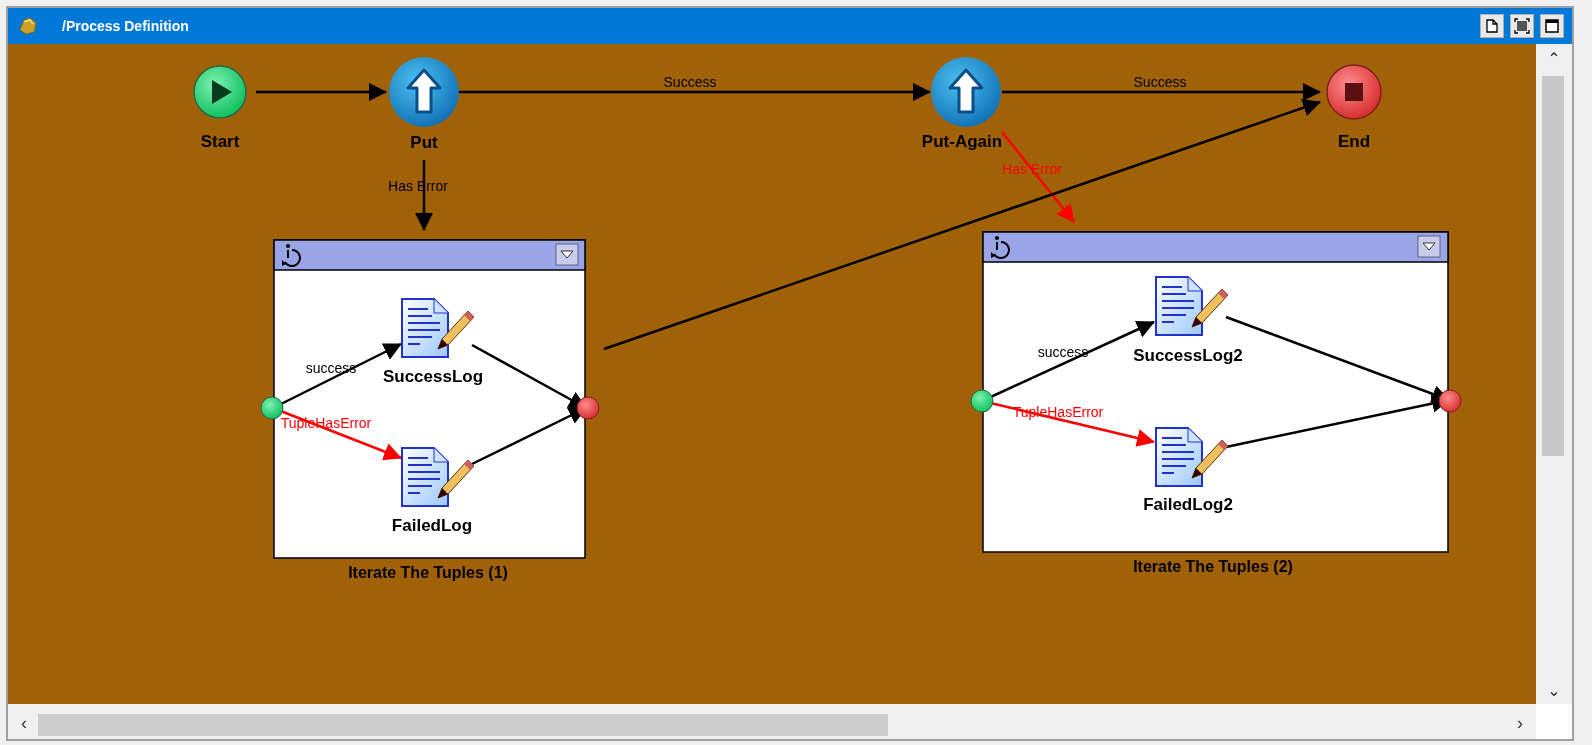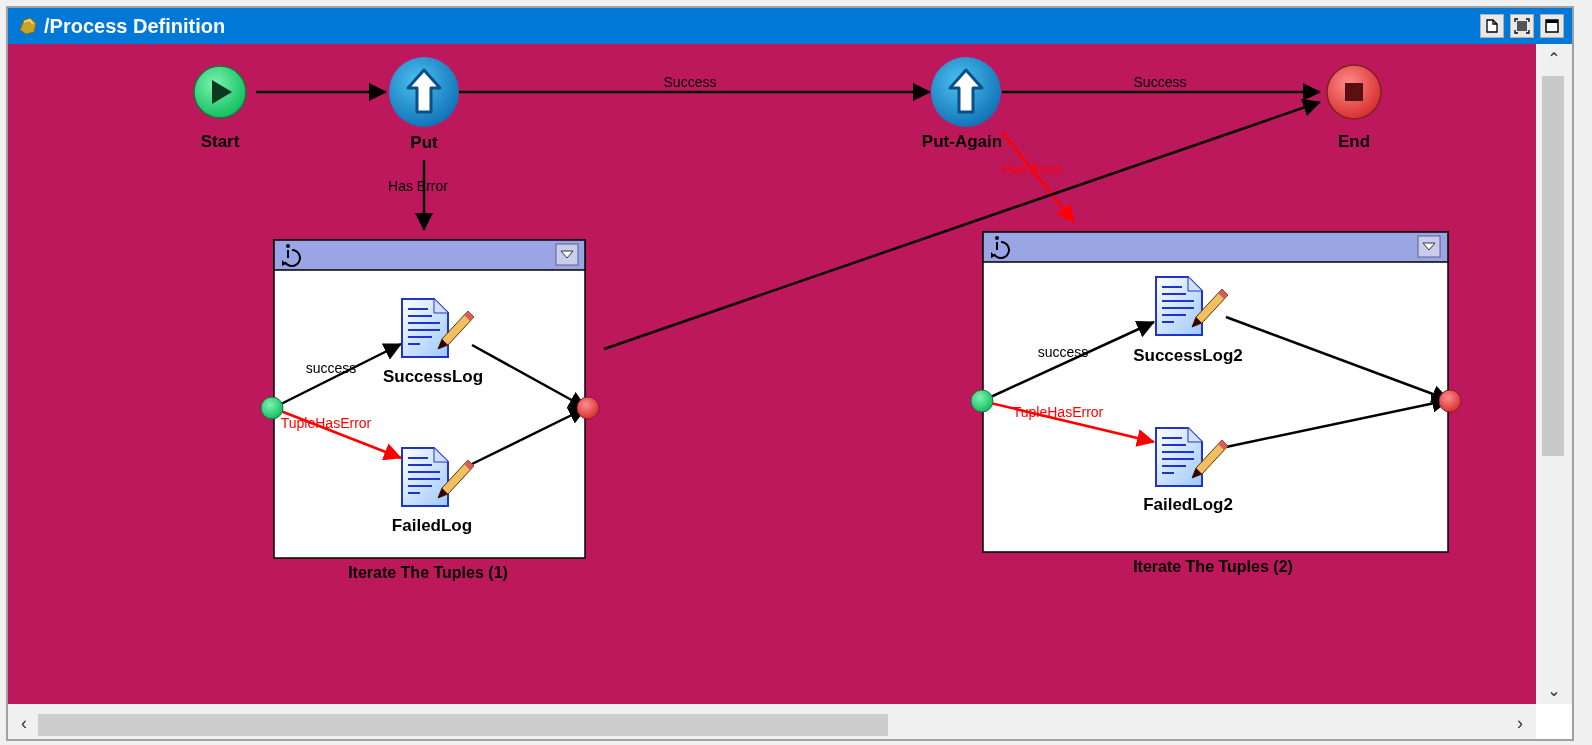--- a/index.html
+++ b/index.html
@@ -1,23 +1,23 @@
 <!DOCTYPE html>
 <html><head>
 <meta charset="utf-8">
 <style>
   html, body { margin:0; padding:0; }
   body { width:1592px; height:745px; background:#f0f0f0; font-family:"Liberation Sans", sans-serif; position:relative; overflow:hidden; }
   .window { position:absolute; left:6px; top:6px; width:1568px; height:735px; border:2px solid #a0a0a0; background:#fff; box-sizing:border-box; }
   .titlebar { position:absolute; left:0; top:0; right:0; height:36px; background:#0078d7; color:#fff; display:flex; align-items:center; }
   .title-icon { width:24px; height:24px; margin-left:8px; }
-  .title-text { font-weight:bold; font-size:20px; margin-left:4px; }
+  .title-text { font-weight:bold; font-size:14px; margin-left:22px; }
   .title-buttons { position:absolute; right:8px; top:6px; display:flex; gap:6px; }
   .tbtn { width:24px; height:24px; background:#e8e8e8; border:1px solid #b0b0b0; box-sizing:border-box; display:flex; align-items:center; justify-content:center; cursor:pointer; }
-  .canvas { position:absolute; left:0; top:36px; width:1528px; height:660px; background:#be185d; overflow:hidden; }
+  .canvas { position:absolute; left:0; top:36px; width:1528px; height:660px; background:#a16207; overflow:hidden; }
   .vscroll { position:absolute; right:0; top:36px; width:36px; height:660px; background:#f0f0f0; }
   .vthumb { position:absolute; left:6px; top:32px; width:22px; height:380px; background:#c8c8c8; }
   .vs-up, .vs-down { position:absolute; left:0; width:36px; height:24px; display:flex; align-items:center; justify-content:center; font-size:16px; color:#333; cursor:pointer; }
   .vs-up { top:2px; } .vs-down { bottom:2px; }
   .hscroll { position:absolute; left:0; bottom:0; width:1528px; height:35px; background:#f0f0f0; }
   .hthumb { position:absolute; left:30px; top:10px; width:850px; height:22px; background:#cdcdcd; }
   .hs-left, .hs-right { position:absolute; top:6px; width:24px; height:26px; display:flex; align-items:center; justify-content:center; font-size:18px; color:#333; cursor:pointer; }
   .hs-left { left:4px; } .hs-right { right:4px; }
   svg text { font-family:"Liberation Sans", sans-serif; }
 </style>

